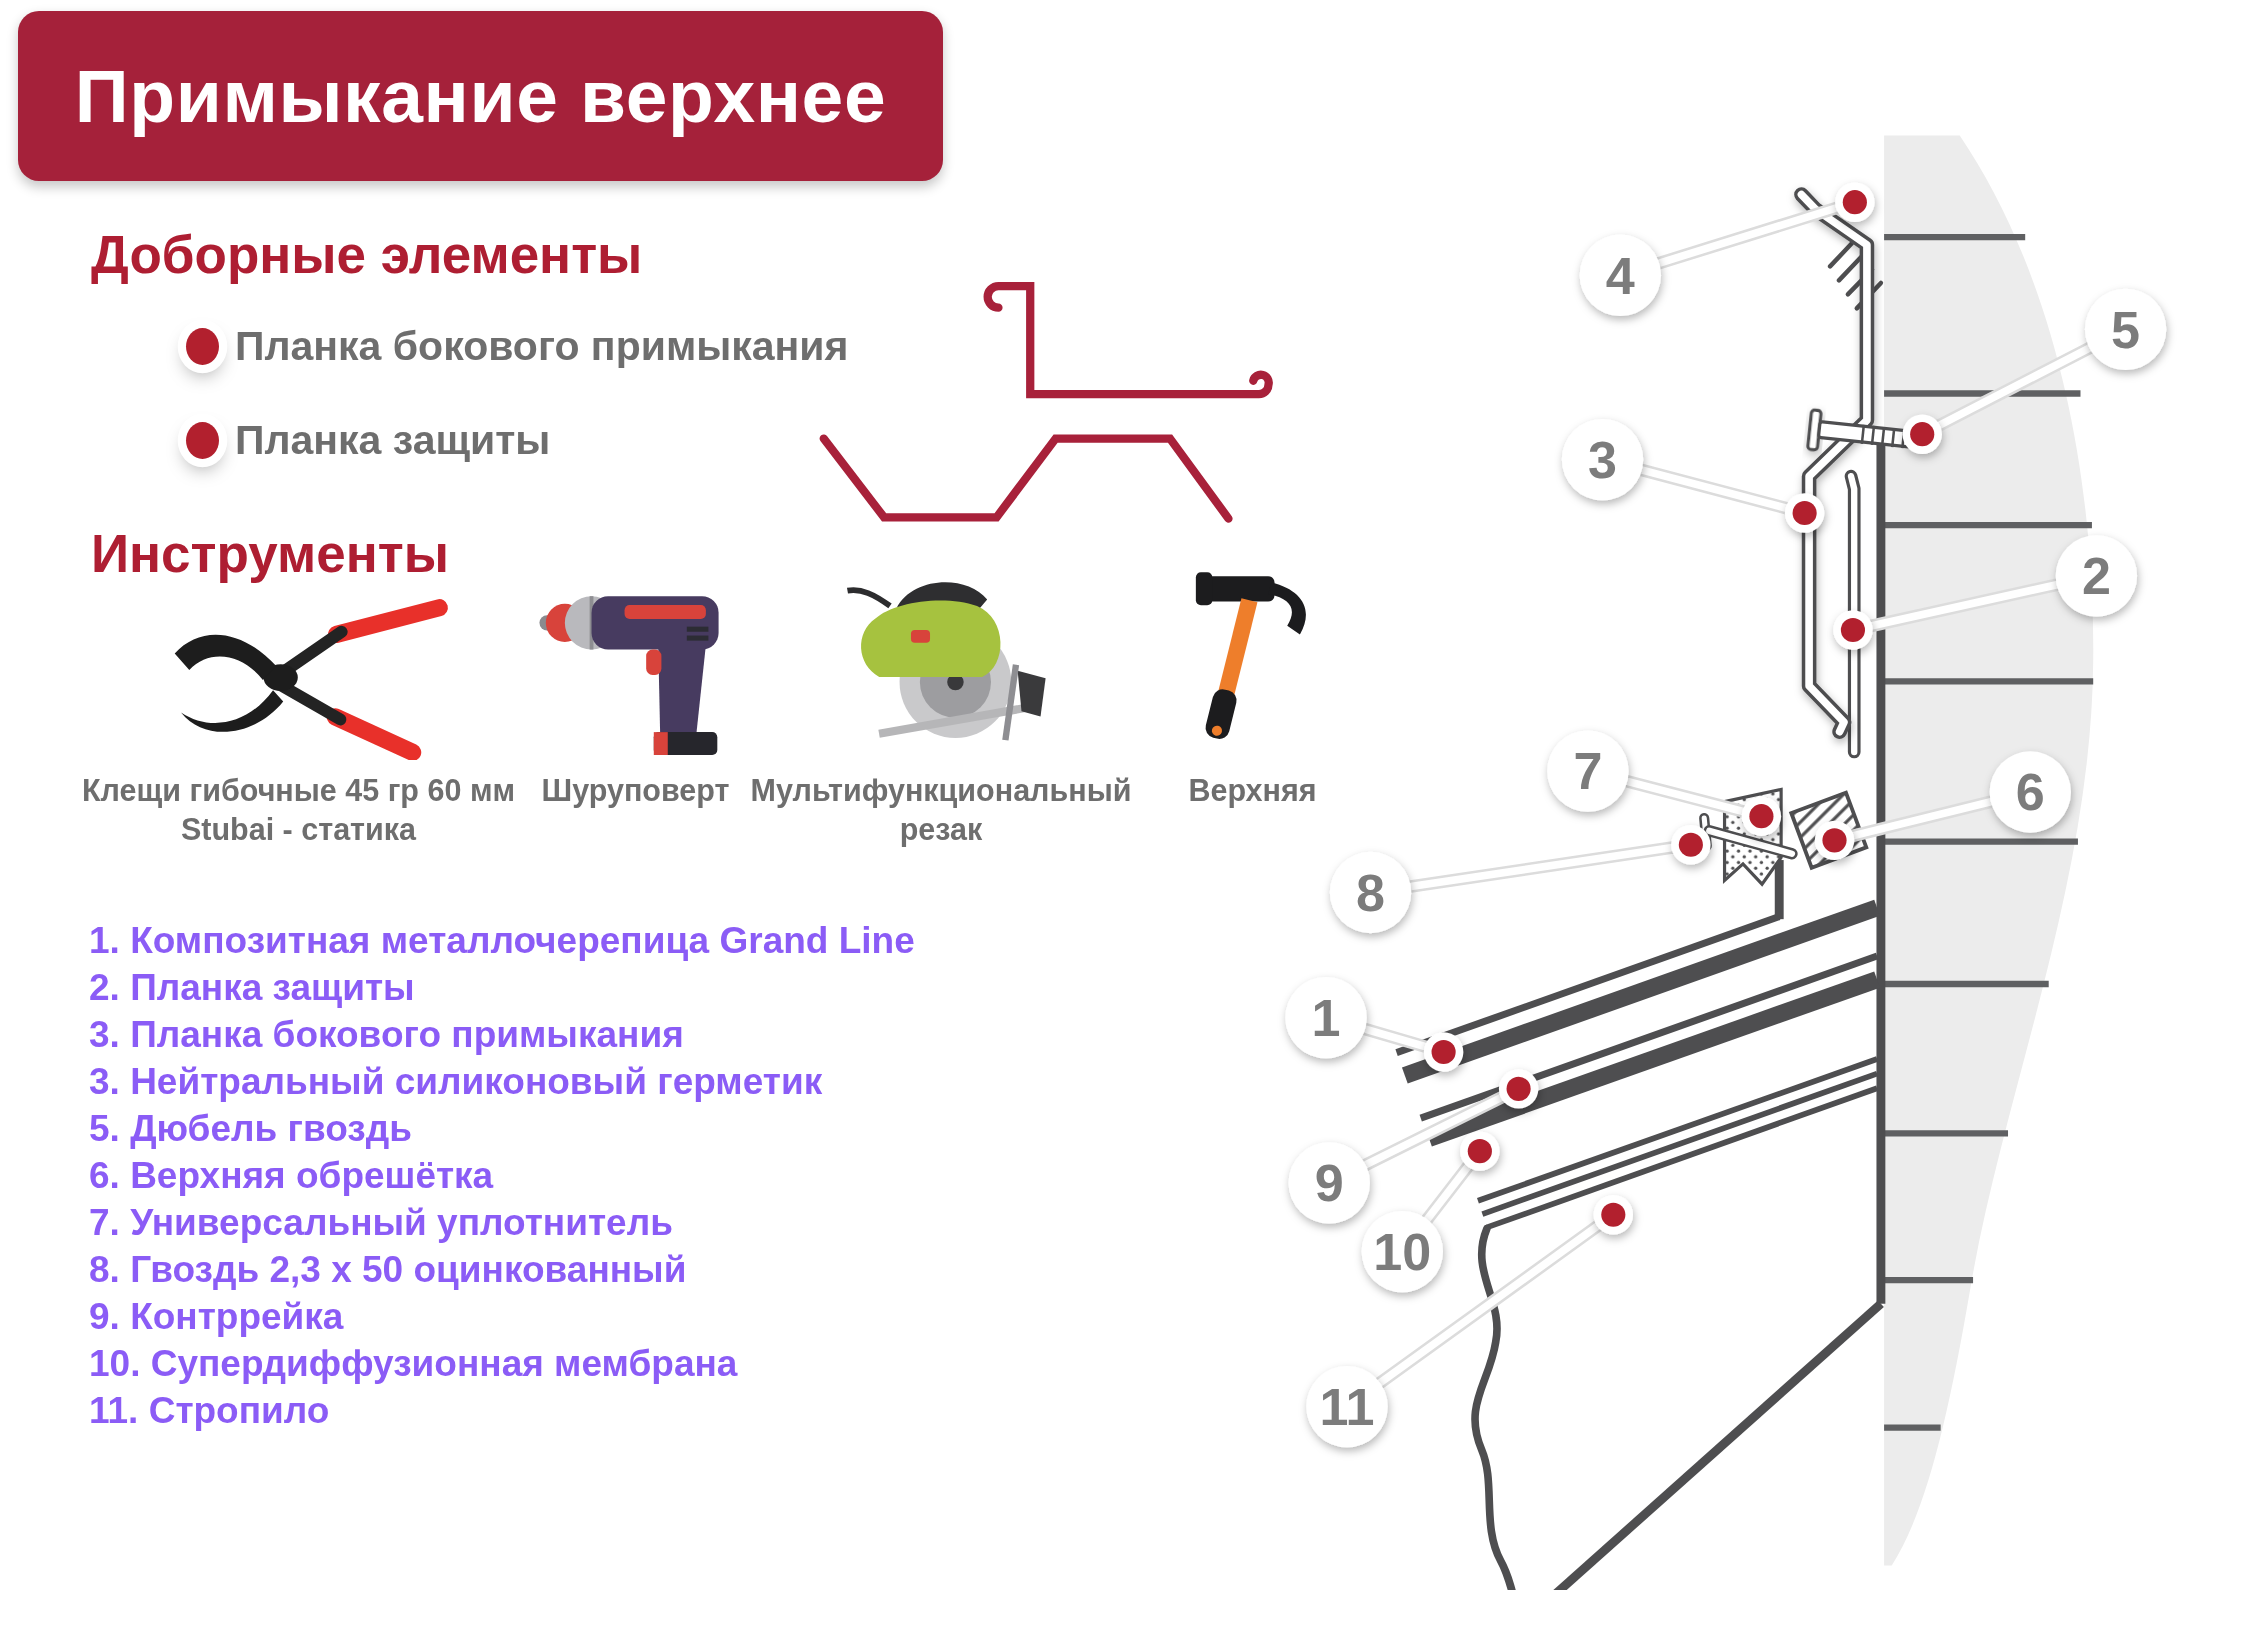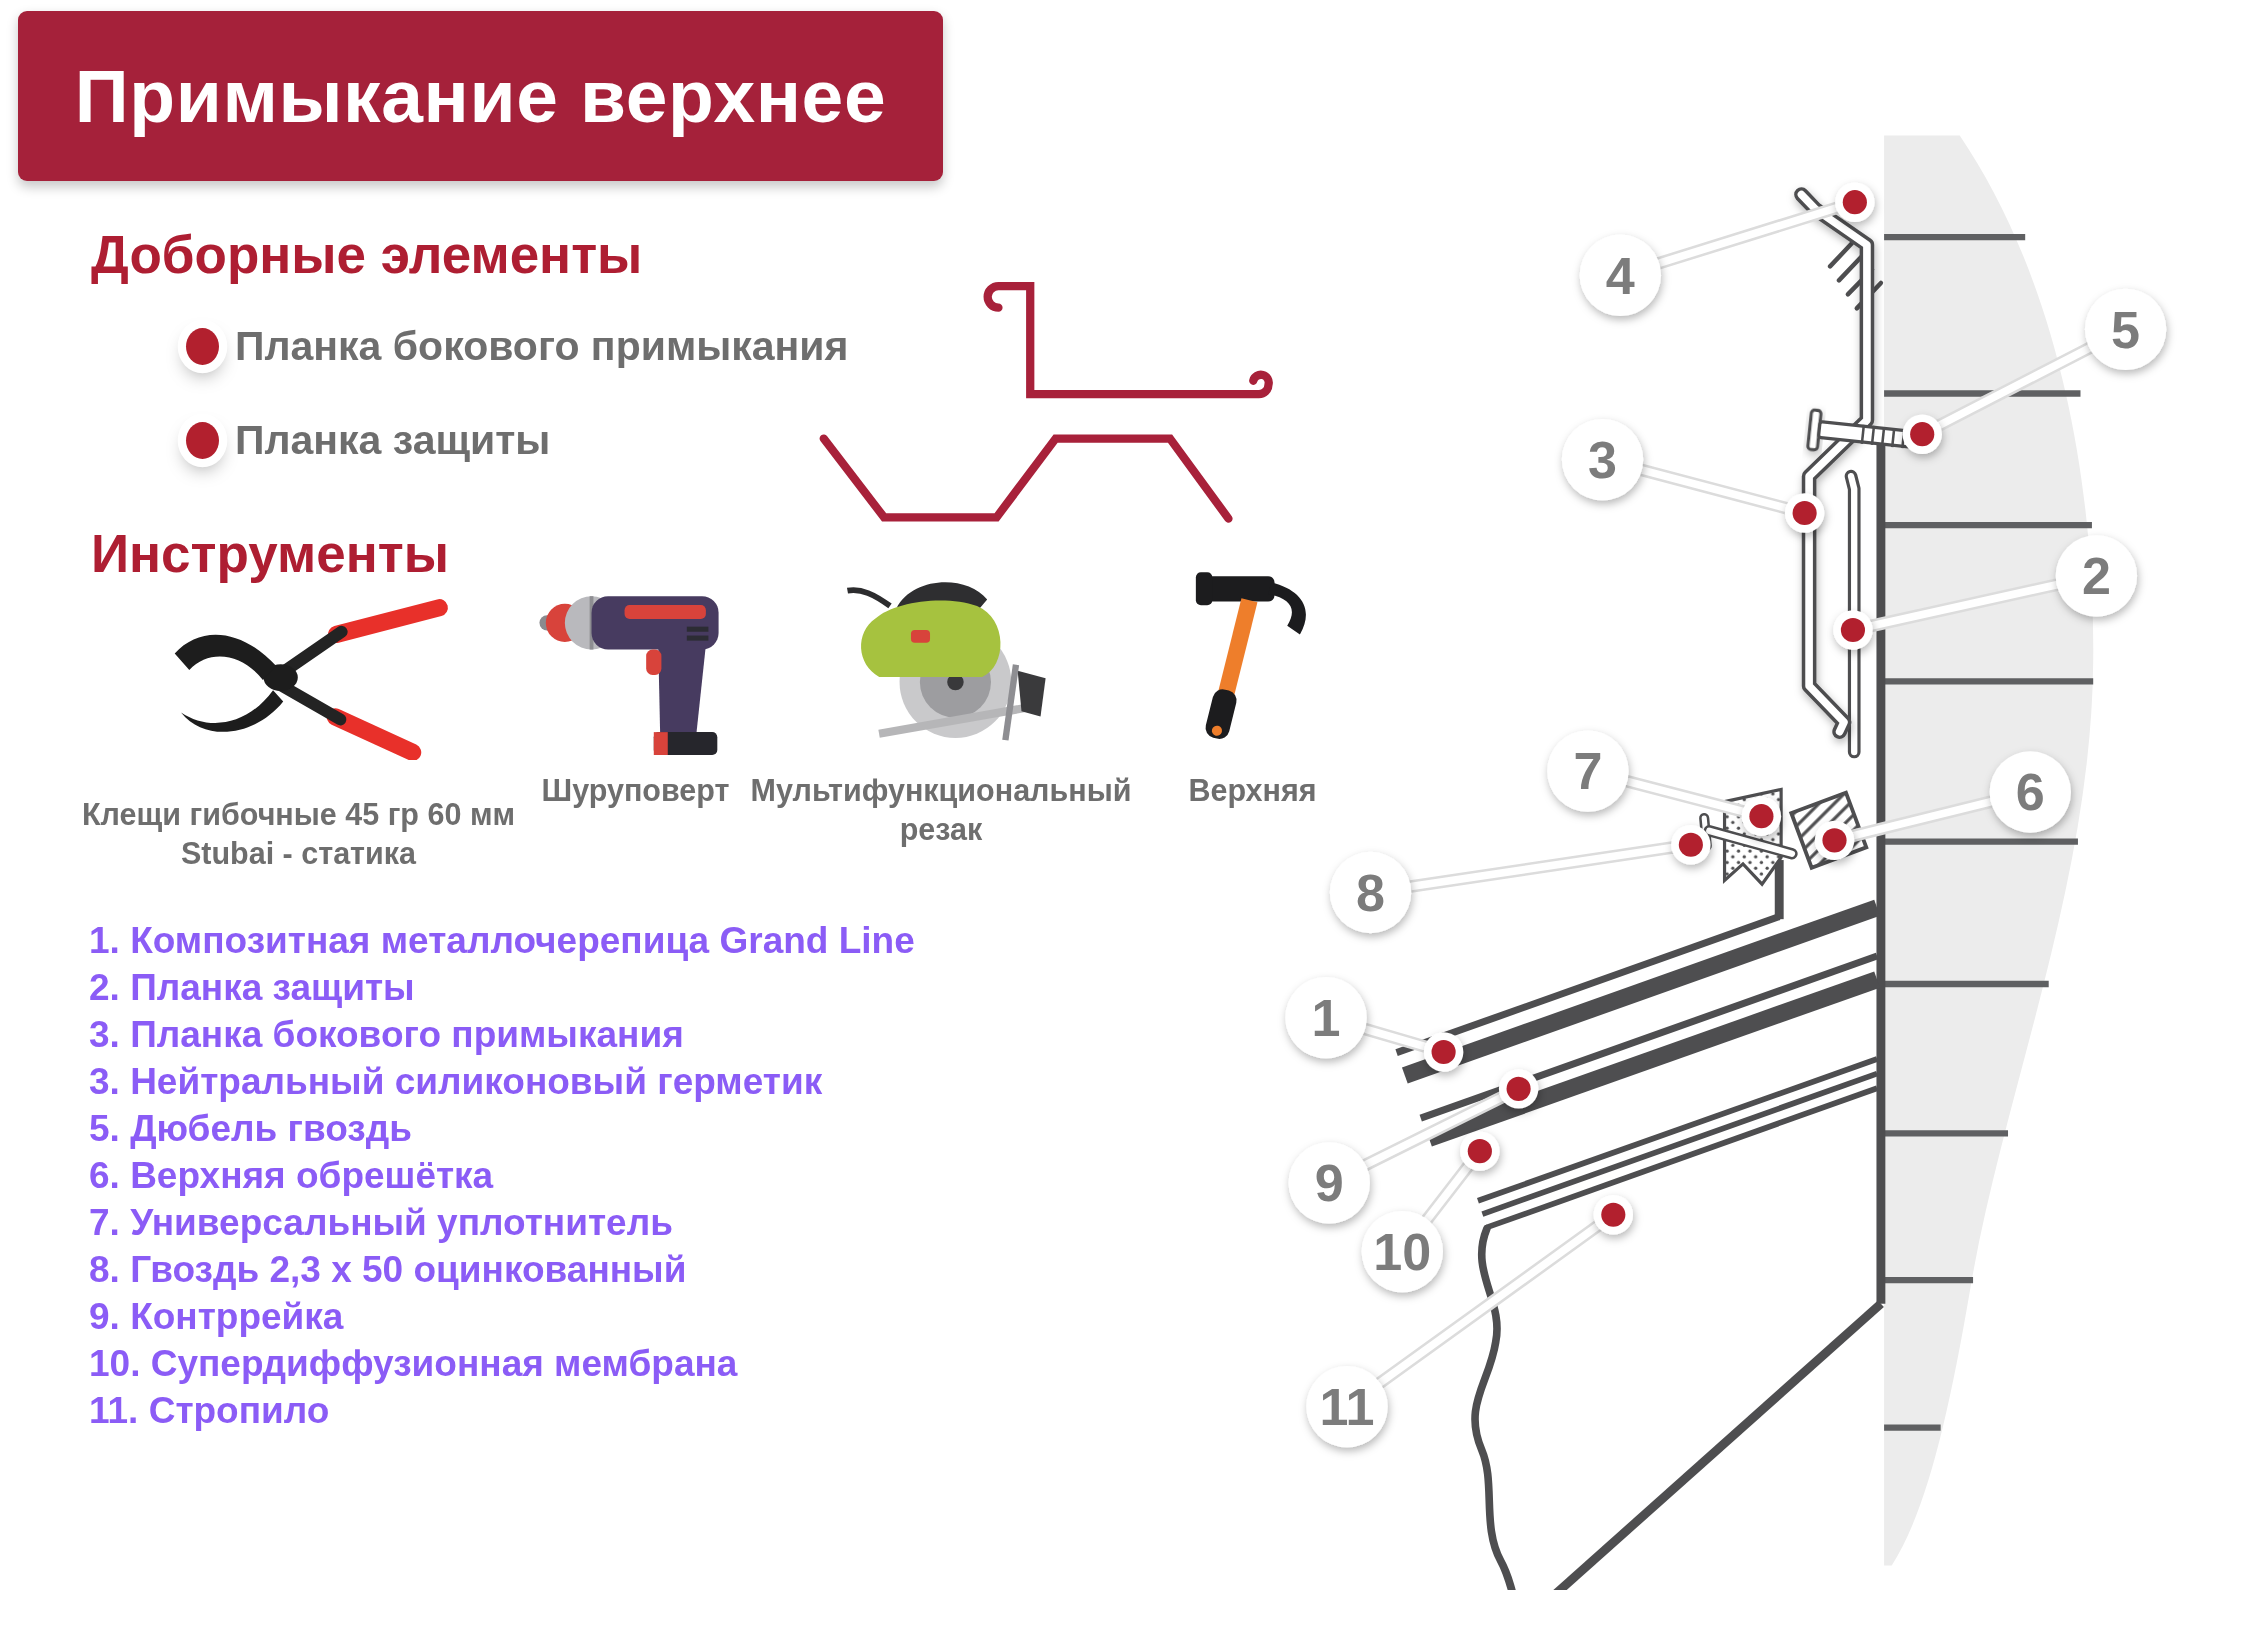--- a/index.html
+++ b/index.html
@@ -1,35 +1,35 @@
 <!DOCTYPE html>
 <html style="font-size:10.2px"><head>
 <meta charset="utf-8">
 <style>
   html,body{margin:0;padding:0;background:#fff;}
   .page{position:relative;width:2261px;height:1627px;background:#fff;overflow:hidden;
         font-family:"Liberation Sans", sans-serif;}
   .banner{position:absolute;left:18px;top:11.4px;width:925px;height:170px;background:#A5213A;
-          border-radius:9px;display:flex;align-items:center;justify-content:center;
+          border-radius:21px;display:flex;align-items:center;justify-content:center;
           box-shadow:0 5.1px 11.4px rgba(0,0,0,.22);}
   .banner h1{margin:0;color:#fff;font-size:75px;font-weight:bold;letter-spacing:0.6px;}
   .sec-title{position:absolute;color:#AE1E32;font-size:53px;font-weight:bold;white-space:nowrap;}
   #elements-title{left:91px;top:224px;}
   #tools-title{left:91px;top:523px;}
   .bullet-row{position:absolute;left:177px;display:flex;align-items:center;gap:16px;}
   #bullet-row-1{top:323px;}
   #bullet-row-2{top:417px;}
   .bullet-dot{width:33px;height:37px;border-radius:50%;background:#B2202E;
               box-shadow:0 0 0 8.3px #fff, 0 9px 19px rgba(0,0,0,.40);margin-left:9px;}
   .bullet-label{color:#6E6E6E;font-size:41px;font-weight:bold;white-space:nowrap;}
   .profiles{position:absolute;left:814px;top:267px;}
   .tool-img{position:absolute;}
   .tool-label{position:absolute;color:#6E6E6E;font-size:30.5px;font-weight:bold;text-align:center;
               line-height:39px;white-space:nowrap;}
-  #tool-label-1{left:76px;top:771px;width:445px;margin-top:24px;}
+  #tool-label-1{left:76px;top:771px;width:445px;}
   #tool-label-2{left:521px;top:771px;width:229px;}
   #tool-label-3{left:750px;top:771px;width:382px;}
   #tool-label-4{left:1151px;top:771px;width:203px;}
   .legend{position:absolute;left:89px;top:917px;width:1119px;}
   .legend div{color:#8b5cf6;font-size:37px;font-weight:bold;line-height:47px;white-space:nowrap;}
   .diagram{position:absolute;left:1272px;top:64px;}
 </style>
 </head>
 <body>
 

